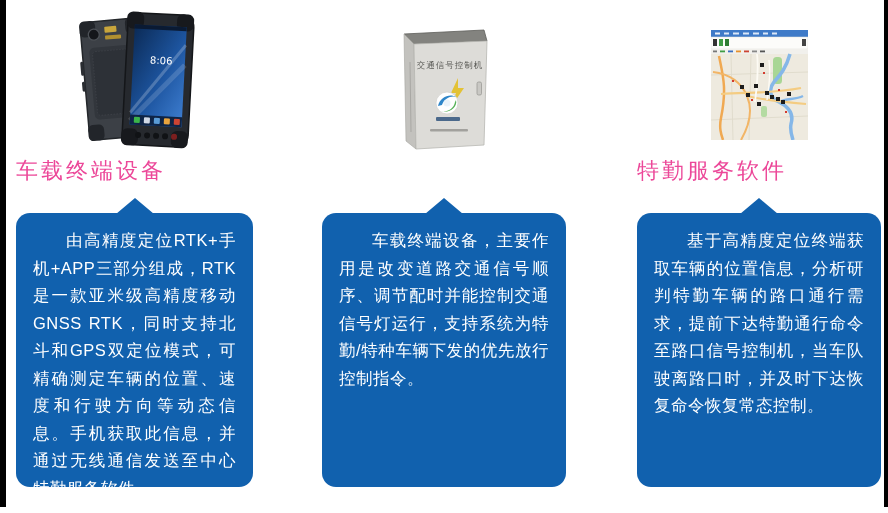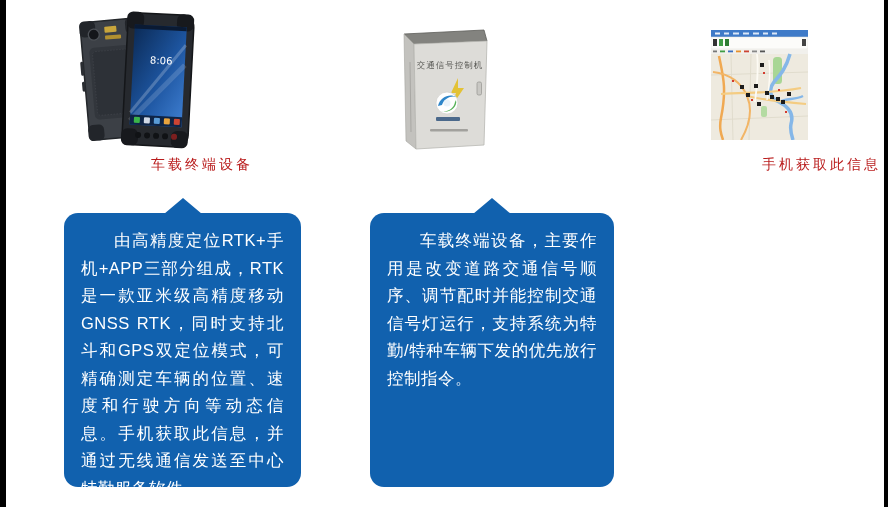--- a/index.html
+++ b/index.html
@@ -15,29 +15,28 @@
   .col-1{left:16px;width:237px;}
   .col-2{left:322px;width:244px;}
   .col-3{left:637px;width:244px;}
 
   .image-wrap{position:absolute;left:0;width:100%;display:flex;justify-content:center;}
   .col-1 .image-wrap{top:4px;}
   .col-2 .image-wrap{top:22px;}
   .col-3 .image-wrap{top:30px;}
 
   .col-title{
-    position:absolute;top:156px;left:0;width:100%;text-align:right;
-    font-size:14px;letter-spacing:3px;color:#b91c1c;font-weight:400;
+    position:absolute;top:156px;left:0;width:100%;text-align:left;
+    font-size:22px;letter-spacing:3px;color:#ec4899;font-weight:400;
   }
 
   .bubble{
     position:absolute;top:213px;left:0;width:100%;height:274px;
     background:#1161ae;border-radius:14px;box-sizing:border-box;
     padding:14px 17px 10px 17px;
-    margin-left:48px;
   }
   .bubble .pointer{
     position:absolute;top:-15px;left:50%;margin-left:-19px;
     width:0;height:0;border-left:19px solid transparent;
     border-right:19px solid transparent;border-bottom:16px solid #1161ae;
   }
   .bubble p{
     margin:0;color:#ffffff;font-size:16.5px;line-height:27.5px;
     text-align:justify;text-indent:2em;letter-spacing:0.5px;
   }
@@ -203,15 +202,19 @@
           <g fill="#d23b2e">
             <rect x="40" y="69" width="2" height="2"></rect>
             <rect x="67" y="59" width="2" height="2"></rect>
             <rect x="74" y="81" width="2" height="2"></rect>
             <rect x="21" y="50" width="2" height="2"></rect>
             <rect x="52" y="42" width="2" height="2"></rect>
           </g>
         </g>
       </svg>
     </div>
-    <div class="col-title">手机获取此信息</div>
+    <div class="col-title">特勤服务软件</div>
+    <div class="bubble">
+      <div class="pointer"></div>
+      <p>基于高精度定位终端获取车辆的位置信息，分析研判特勤车辆的路口通行需求，提前下达特勤通行命令至路口信号控制机，当车队驶离路口时，并及时下达恢复命令恢复常态控制。</p>
+    </div>
   </div>
 </div>
 
 </body></html>

